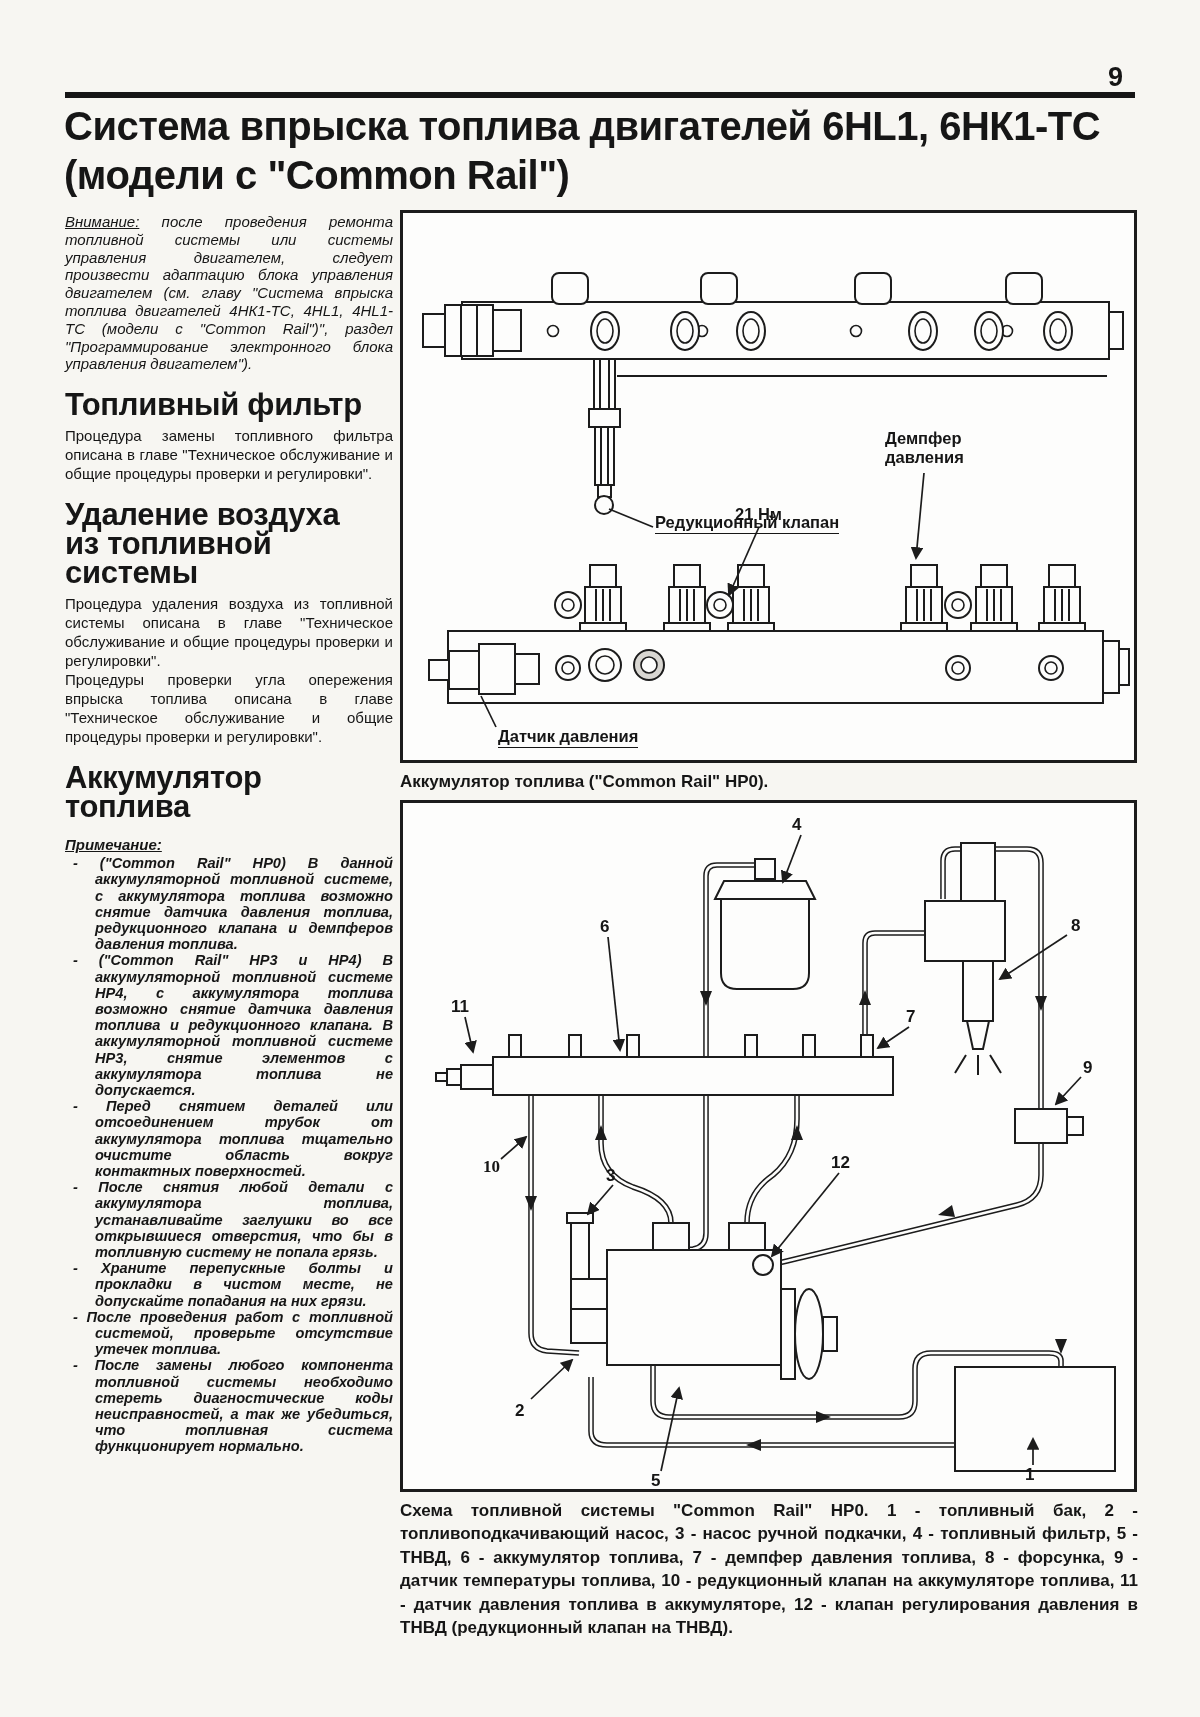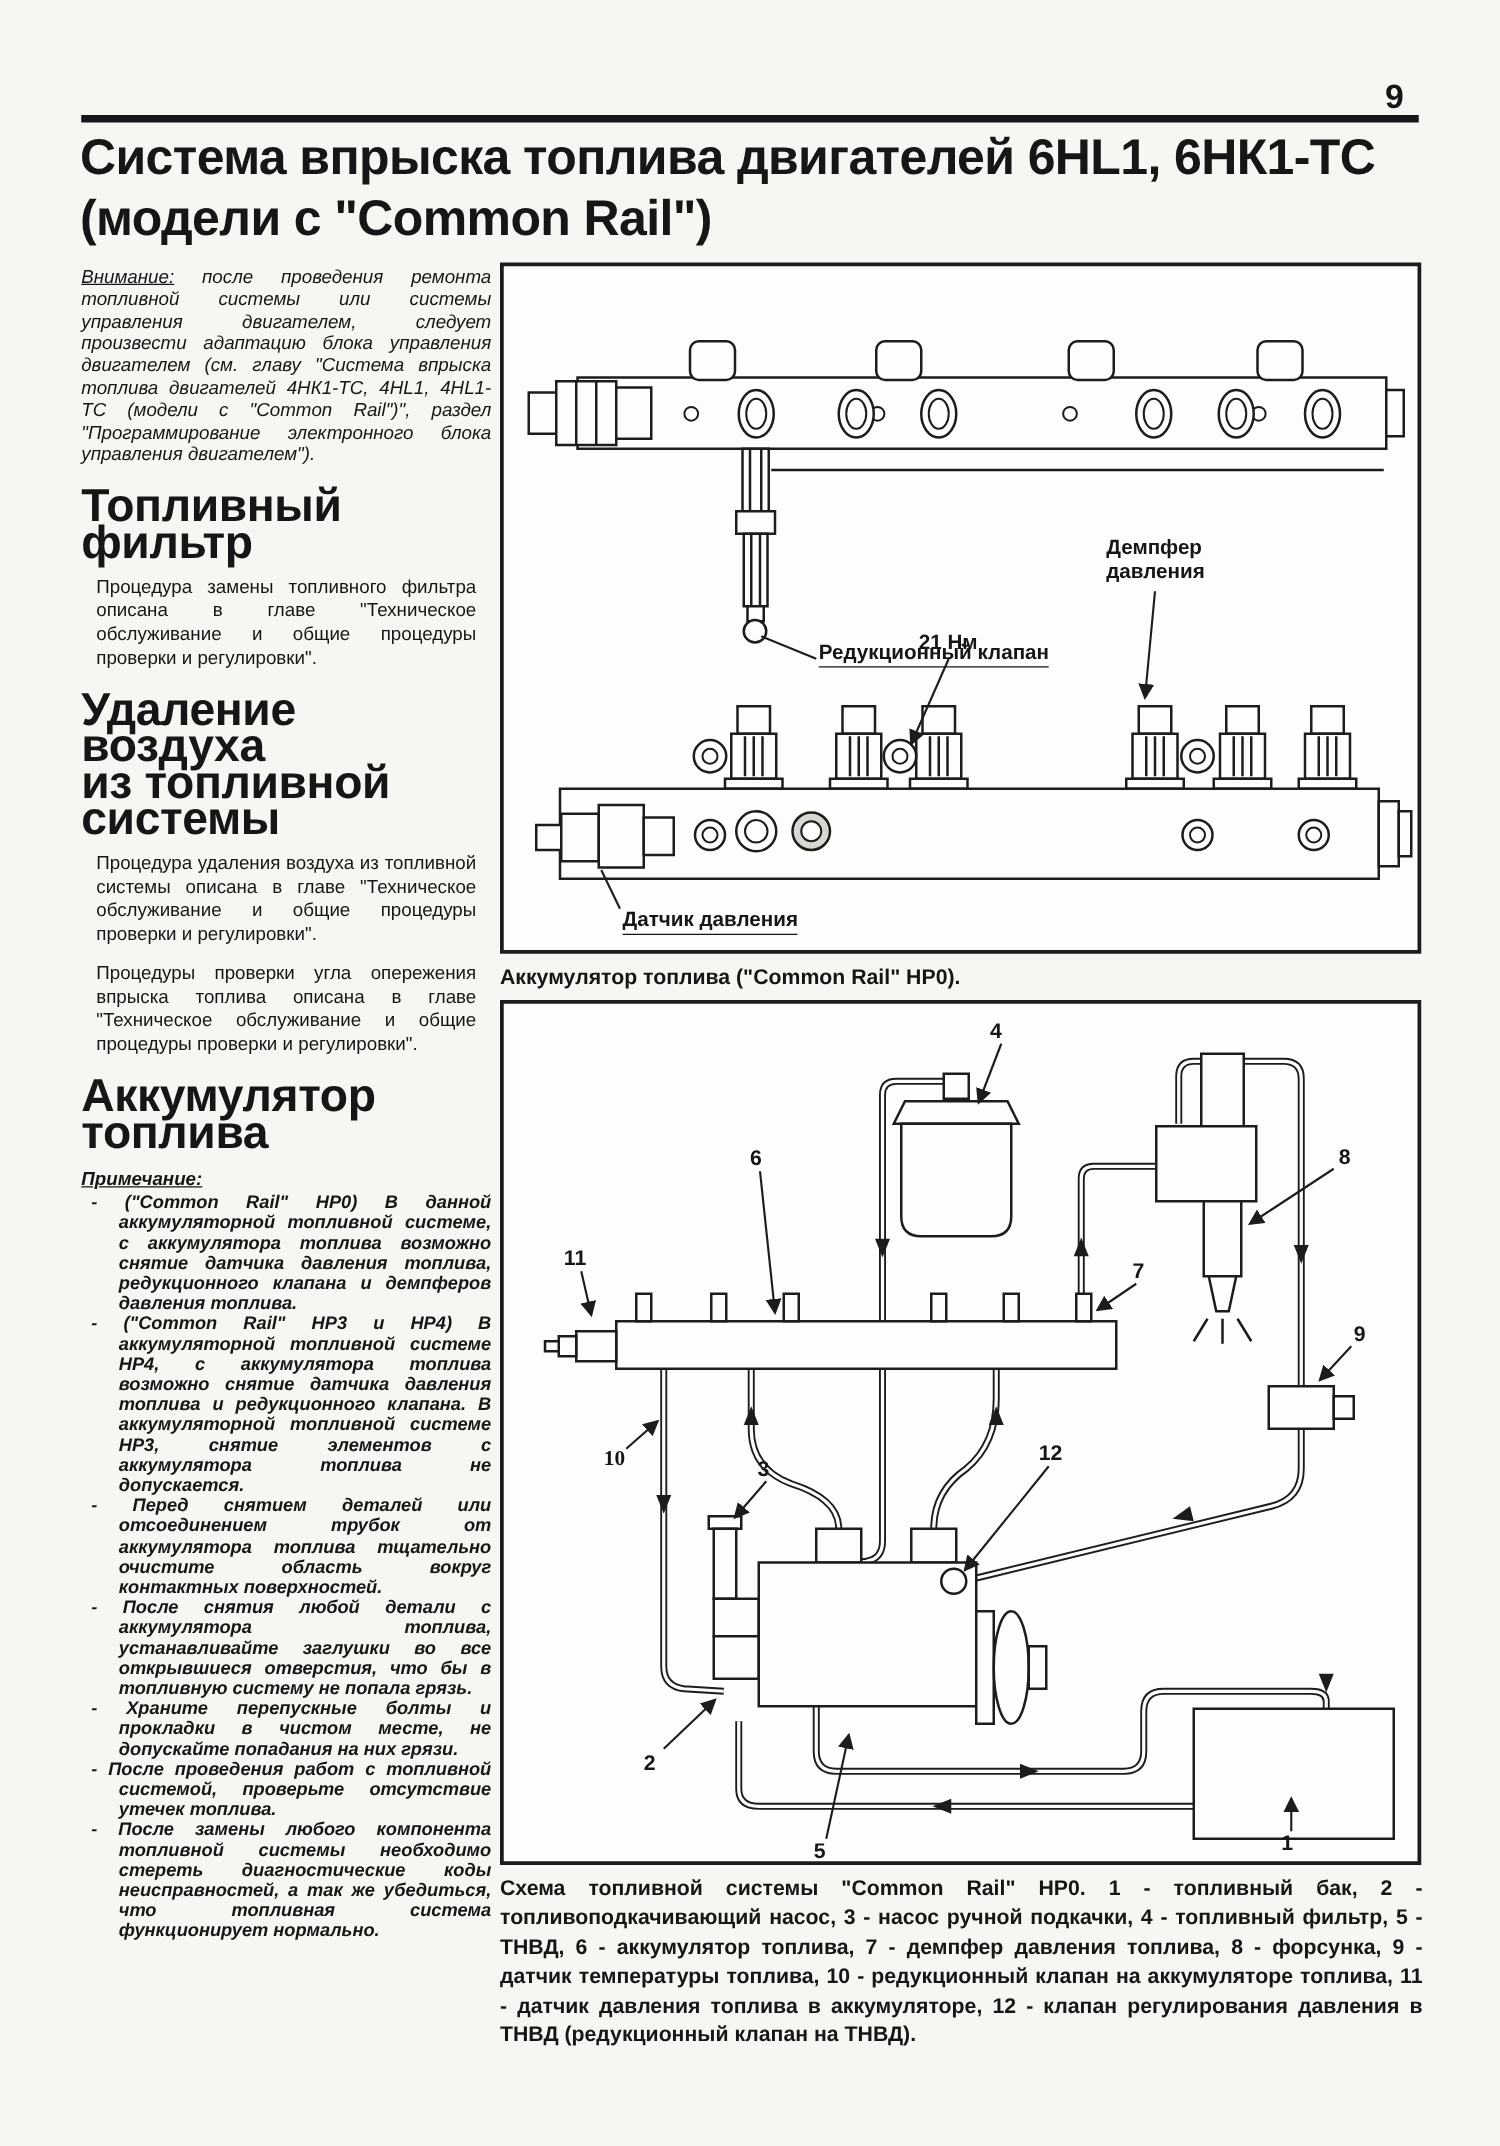--- a/index.html
+++ b/index.html
@@ -8,23 +8,23 @@
         margin:0 auto;overflow:hidden;}
   .pagenum{position:absolute;left:1108px;top:62px;font-size:27px;font-weight:bold;}
   .toprule{position:absolute;left:65px;top:92px;width:1070px;height:6px;background:#161616;}
   .title{position:absolute;left:64px;top:102px;width:1080px;font-size:40px;line-height:49px;
          font-weight:bold;letter-spacing:-0.5px;}
   
   .leftcol{position:absolute;left:65px;top:213px;width:328px;}
   .warning{font-size:15px;line-height:17.8px;font-weight:normal;font-style:italic;
            text-align:justify;margin:0;}
   .warning .wlabel{text-decoration:underline;}
-  h2.sec{font-size:37px;line-height:29px;font-weight:bold;margin:17px 0 7px 0;
+  h2.sec{font-size:31px;line-height:29px;font-weight:bold;margin:17px 0 7px 0;
          white-space:pre-line;letter-spacing:-0.3px;}
-  p.body{font-size:15px;line-height:19px;text-align:justify;margin:12px;}
+  p.body{font-size:15px;line-height:19px;text-align:justify;margin:0;}
   .notelabel{display:inline-block;font-size:15px;font-weight:bold;font-style:italic;
              text-decoration:underline;margin:8px 0 2px 0;text-align:right;}
   ul.notes{list-style:none;margin:0;padding:0;font-size:14.6px;line-height:16.2px;
            font-weight:bold;font-style:italic;text-align:justify;}
   ul.notes li{padding-left:30px;text-indent:-22px;margin:0;}
   
   .rightcol{position:absolute;left:400px;top:210px;width:738px;}
   .figure{position:relative;background:#fdfdfc;border:3px solid #1c1c1c;}
   .fig1{width:731px;height:547px;}
   .fig2{width:731px;height:686px;margin-top:5px;}

